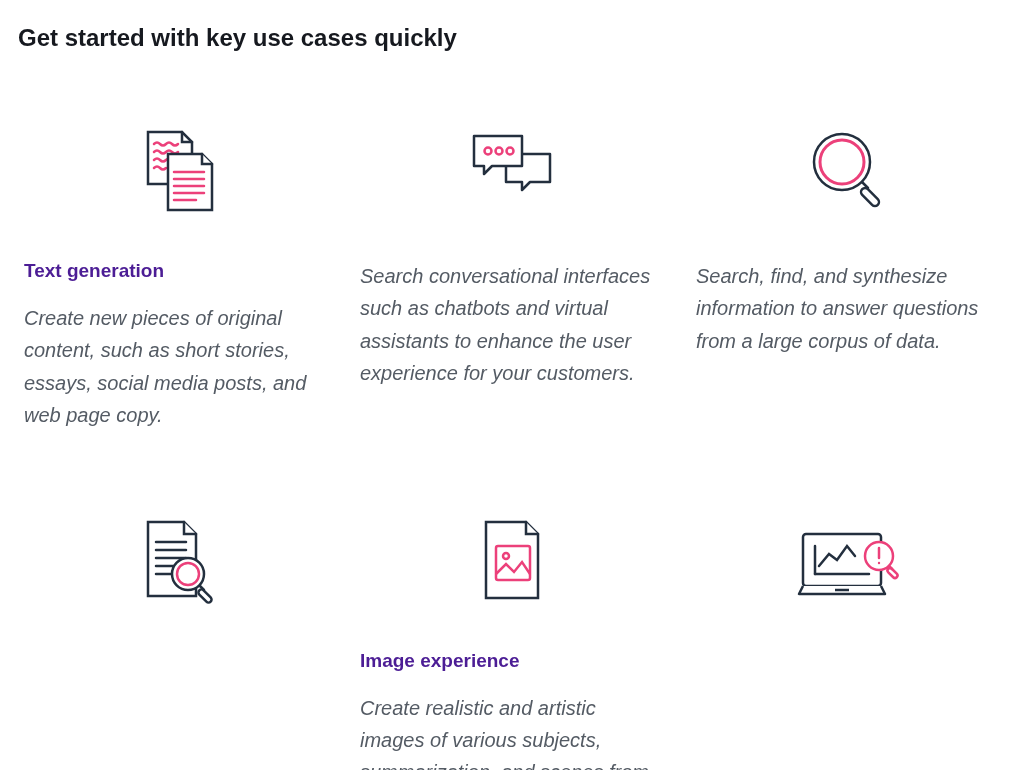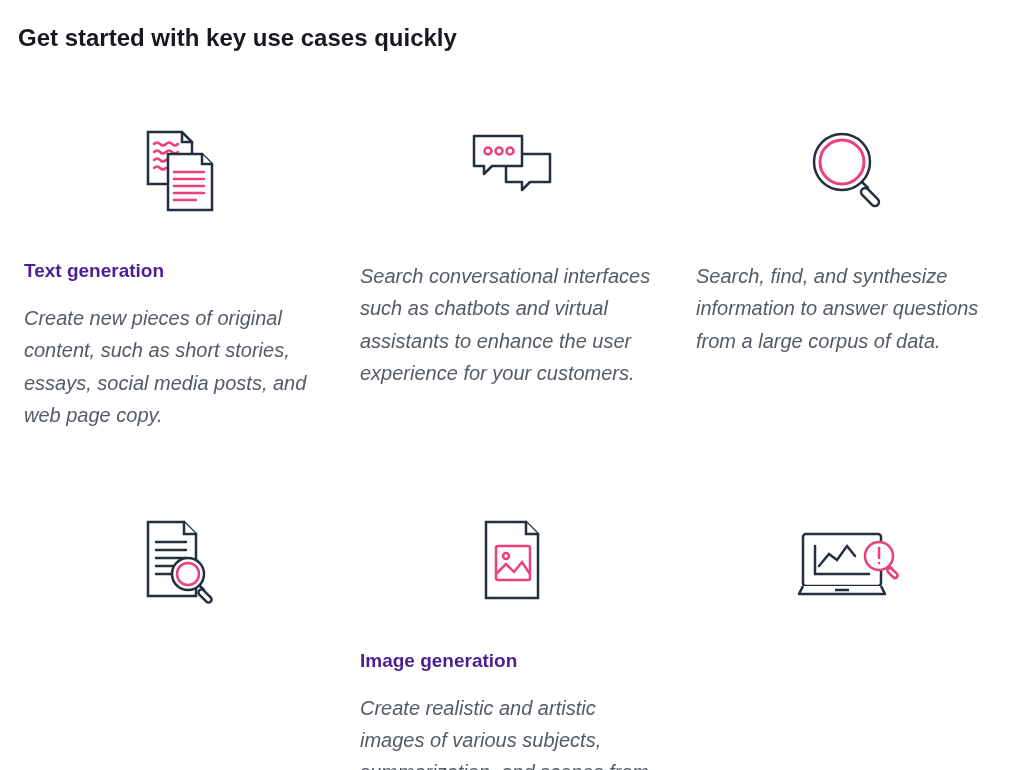--- a/index.html
+++ b/index.html
@@ -151,21 +151,21 @@
           <path d="M24 10 h40 l12 12 v64 h-52 z"></path>
           <path d="M64 10 v12 h12"></path>
         </g>
         <g fill="none" stroke="#ec407a" stroke-width="2.5">
           <rect x="34" y="34" width="34" height="34" rx="2"></rect>
           <circle cx="44" cy="44" r="3"></circle>
           <path d="M34 62 l10 -10 l8 8 l8 -10 l8 12"></path>
         </g>
       </svg>
     </div>
-    <div class="card-title">Image generation</div>
+    <div class="card-title">Image experience</div>
     <div class="card-desc">Create realistic and artistic images of various subjects, summarization, and scenes from language prompts.</div>
   </div>
 
   <div class="card">
     <div class="icon-wrap">
       <svg width="110" height="100" viewBox="0 0 110 100">
         <g fill="#ffffff" stroke="#232f3e" stroke-width="2.5" stroke-linejoin="round">
           <rect x="10" y="22" width="78" height="52" rx="3"></rect>
           <path d="M10 74 l-4 8 h86 l-4 -8"></path>
           <line x1="42" y1="78" x2="56" y2="78"></line>

